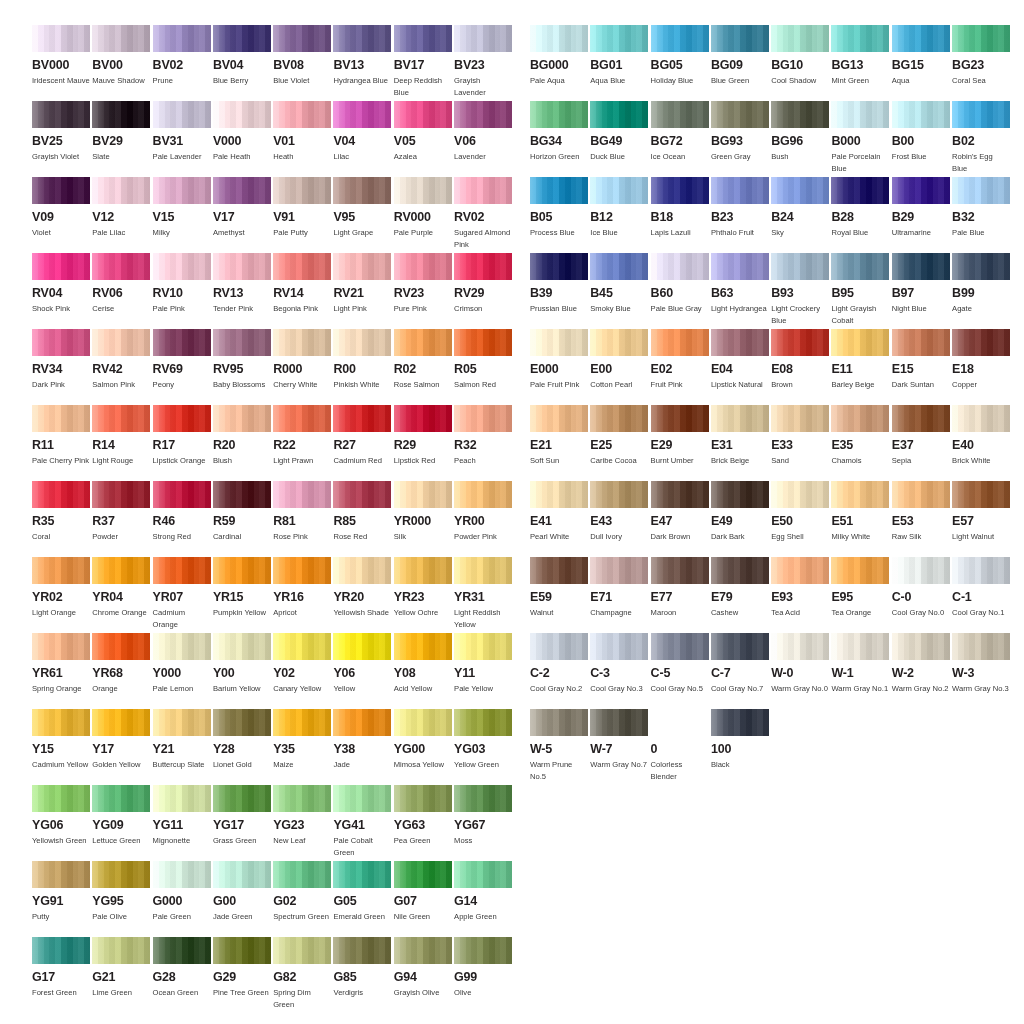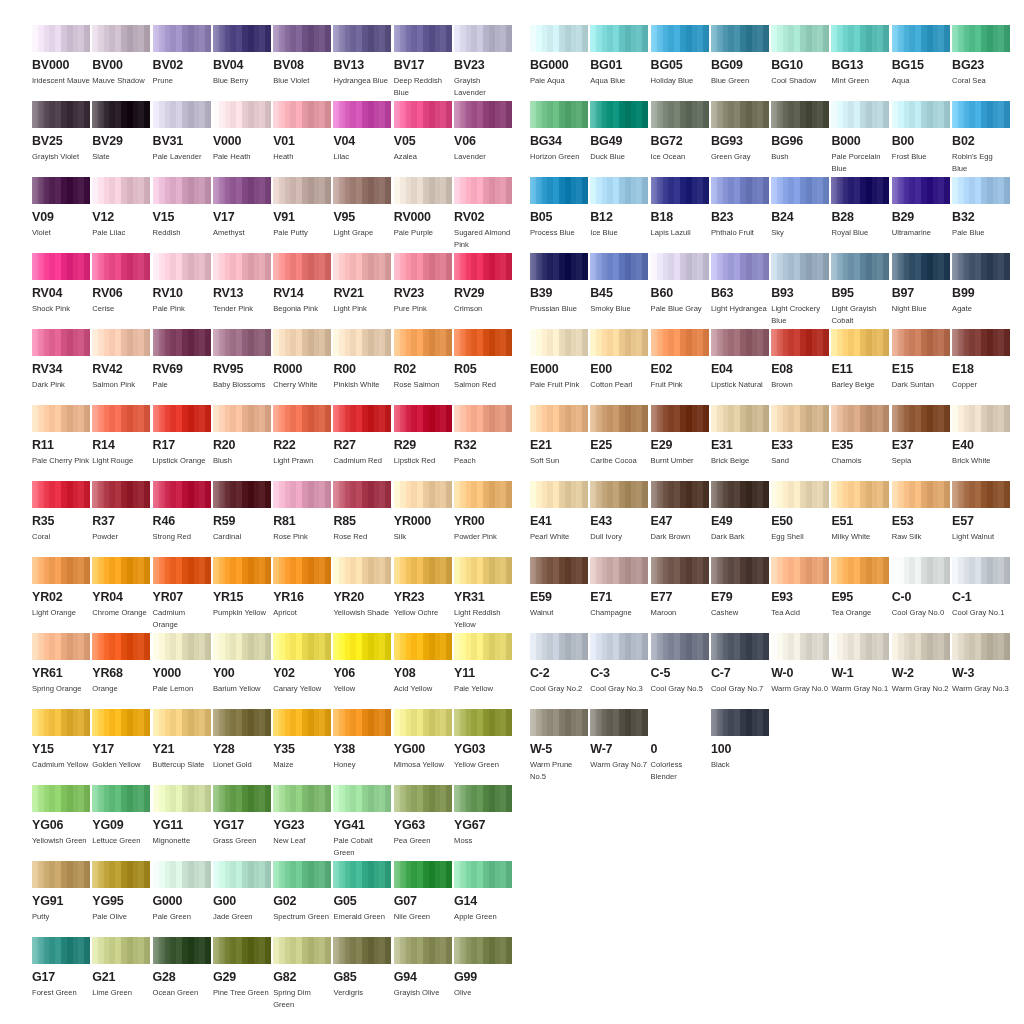--- a/index.html
+++ b/index.html
@@ -241,21 +241,21 @@
           <div class="code">V12</div>
           <div class="cname">Pale Lilac</div>
         </div>
         <div class="cell">
           <div class="swatch">
             <div class="base" style="background: rgb(219, 168, 198);"></div>
             <div class="strokes" style="background: linear-gradient(90deg, rgb(253, 202, 232) 0%, rgb(253, 202, 232) 10%, rgb(237, 186, 216) 10%, rgb(237, 186, 216) 20%, rgb(225, 174, 204) 20%, rgb(225, 174, 204) 30%, rgb(215, 164, 194) 30%, rgb(215, 164, 194) 40%, rgb(229, 178, 208) 40%, rgb(229, 178, 208) 50%, rgb(205, 154, 184) 50%, rgb(205, 154, 184) 60%, rgb(195, 144, 174) 60%, rgb(195, 144, 174) 70%, rgb(211, 160, 190) 70%, rgb(211, 160, 190) 80%, rgb(221, 170, 200) 80%, rgb(221, 170, 200) 90%, rgb(201, 150, 180) 90%, rgb(201, 150, 180) 100%); opacity: 0.85;"></div>
             <div class="strokes" style="background: linear-gradient(90deg, rgba(255, 255, 255, 0.3) 0%, rgba(255, 255, 255, 0.06) 22%, rgba(255, 255, 255, 0) 45%, rgba(0, 0, 0, 0.05) 72%, rgba(0, 0, 0, 0.1) 100%);"></div>
           </div>
           <div class="code">V15</div>
-          <div class="cname">Reddish</div>
+          <div class="cname">Milky</div>
         </div>
         <div class="cell">
           <div class="swatch">
             <div class="base" style="background: rgb(142, 85, 144);"></div>
             <div class="strokes" style="background: linear-gradient(90deg, rgb(176, 119, 178) 0%, rgb(176, 119, 178) 10%, rgb(160, 103, 162) 10%, rgb(160, 103, 162) 20%, rgb(148, 91, 150) 20%, rgb(148, 91, 150) 30%, rgb(138, 81, 140) 30%, rgb(138, 81, 140) 40%, rgb(152, 95, 154) 40%, rgb(152, 95, 154) 50%, rgb(128, 71, 130) 50%, rgb(128, 71, 130) 60%, rgb(118, 61, 120) 60%, rgb(118, 61, 120) 70%, rgb(134, 77, 136) 70%, rgb(134, 77, 136) 80%, rgb(144, 87, 146) 80%, rgb(144, 87, 146) 90%, rgb(124, 67, 126) 90%, rgb(124, 67, 126) 100%); opacity: 0.85;"></div>
             <div class="strokes" style="background: linear-gradient(90deg, rgba(255, 255, 255, 0.3) 0%, rgba(255, 255, 255, 0.06) 22%, rgba(255, 255, 255, 0) 45%, rgba(0, 0, 0, 0.05) 72%, rgba(0, 0, 0, 0.1) 100%);"></div>
           </div>
           <div class="code">V17</div>
           <div class="cname">Amethyst</div>
         </div>
@@ -389,21 +389,21 @@
           <div class="code">RV42</div>
           <div class="cname">Salmon Pink</div>
         </div>
         <div class="cell">
           <div class="swatch">
             <div class="base" style="background: rgb(124, 58, 91);"></div>
             <div class="strokes" style="background: linear-gradient(90deg, rgb(158, 92, 125) 0%, rgb(158, 92, 125) 10%, rgb(142, 76, 109) 10%, rgb(142, 76, 109) 20%, rgb(130, 64, 97) 20%, rgb(130, 64, 97) 30%, rgb(120, 54, 87) 30%, rgb(120, 54, 87) 40%, rgb(134, 68, 101) 40%, rgb(134, 68, 101) 50%, rgb(110, 44, 77) 50%, rgb(110, 44, 77) 60%, rgb(100, 34, 67) 60%, rgb(100, 34, 67) 70%, rgb(116, 50, 83) 70%, rgb(116, 50, 83) 80%, rgb(126, 60, 93) 80%, rgb(126, 60, 93) 90%, rgb(106, 40, 73) 90%, rgb(106, 40, 73) 100%); opacity: 0.85;"></div>
             <div class="strokes" style="background: linear-gradient(90deg, rgba(255, 255, 255, 0.3) 0%, rgba(255, 255, 255, 0.06) 22%, rgba(255, 255, 255, 0) 45%, rgba(0, 0, 0, 0.05) 72%, rgba(0, 0, 0, 0.1) 100%);"></div>
           </div>
           <div class="code">RV69</div>
-          <div class="cname">Pale</div>
+          <div class="cname">Peony</div>
         </div>
         <div class="cell">
           <div class="swatch">
             <div class="base" style="background: rgb(157, 109, 134);"></div>
             <div class="strokes" style="background: linear-gradient(90deg, rgb(191, 143, 168) 0%, rgb(191, 143, 168) 10%, rgb(175, 127, 152) 10%, rgb(175, 127, 152) 20%, rgb(163, 115, 140) 20%, rgb(163, 115, 140) 30%, rgb(153, 105, 130) 30%, rgb(153, 105, 130) 40%, rgb(167, 119, 144) 40%, rgb(167, 119, 144) 50%, rgb(143, 95, 120) 50%, rgb(143, 95, 120) 60%, rgb(133, 85, 110) 60%, rgb(133, 85, 110) 70%, rgb(149, 101, 126) 70%, rgb(149, 101, 126) 80%, rgb(159, 111, 136) 80%, rgb(159, 111, 136) 90%, rgb(139, 91, 116) 90%, rgb(139, 91, 116) 100%); opacity: 0.85;"></div>
             <div class="strokes" style="background: linear-gradient(90deg, rgba(255, 255, 255, 0.3) 0%, rgba(255, 255, 255, 0.06) 22%, rgba(255, 255, 255, 0) 45%, rgba(0, 0, 0, 0.05) 72%, rgba(0, 0, 0, 0.1) 100%);"></div>
           </div>
           <div class="code">RV95</div>
           <div class="cname">Baby Blossoms</div>
         </div>
@@ -786,21 +786,21 @@
           <div class="code">Y35</div>
           <div class="cname">Maize</div>
         </div>
         <div class="cell">
           <div class="swatch">
             <div class="base" style="background: rgb(244, 149, 31);"></div>
             <div class="strokes" style="background: linear-gradient(90deg, rgb(255, 183, 65) 0%, rgb(255, 183, 65) 10%, rgb(255, 167, 49) 10%, rgb(255, 167, 49) 20%, rgb(250, 155, 37) 20%, rgb(250, 155, 37) 30%, rgb(240, 145, 27) 30%, rgb(240, 145, 27) 40%, rgb(254, 159, 41) 40%, rgb(254, 159, 41) 50%, rgb(230, 135, 17) 50%, rgb(230, 135, 17) 60%, rgb(220, 125, 7) 60%, rgb(220, 125, 7) 70%, rgb(236, 141, 23) 70%, rgb(236, 141, 23) 80%, rgb(246, 151, 33) 80%, rgb(246, 151, 33) 90%, rgb(226, 131, 13) 90%, rgb(226, 131, 13) 100%); opacity: 0.85;"></div>
             <div class="strokes" style="background: linear-gradient(90deg, rgba(255, 255, 255, 0.3) 0%, rgba(255, 255, 255, 0.06) 22%, rgba(255, 255, 255, 0) 45%, rgba(0, 0, 0, 0.05) 72%, rgba(0, 0, 0, 0.1) 100%);"></div>
           </div>
           <div class="code">Y38</div>
-          <div class="cname">Honey</div>
+          <div class="cname">Jade</div>
         </div>
         <div class="cell">
           <div class="swatch">
             <div class="base" style="background: rgb(232, 225, 126);"></div>
             <div class="strokes" style="background: linear-gradient(90deg, rgb(255, 255, 160) 0%, rgb(255, 255, 160) 10%, rgb(250, 243, 144) 10%, rgb(250, 243, 144) 20%, rgb(238, 231, 132) 20%, rgb(238, 231, 132) 30%, rgb(228, 221, 122) 30%, rgb(228, 221, 122) 40%, rgb(242, 235, 136) 40%, rgb(242, 235, 136) 50%, rgb(218, 211, 112) 50%, rgb(218, 211, 112) 60%, rgb(208, 201, 102) 60%, rgb(208, 201, 102) 70%, rgb(224, 217, 118) 70%, rgb(224, 217, 118) 80%, rgb(234, 227, 128) 80%, rgb(234, 227, 128) 90%, rgb(214, 207, 108) 90%, rgb(214, 207, 108) 100%); opacity: 0.85;"></div>
             <div class="strokes" style="background: linear-gradient(90deg, rgba(255, 255, 255, 0.3) 0%, rgba(255, 255, 255, 0.06) 22%, rgba(255, 255, 255, 0) 45%, rgba(0, 0, 0, 0.05) 72%, rgba(0, 0, 0, 0.1) 100%);"></div>
           </div>
           <div class="code">YG00</div>
           <div class="cname">Mimosa Yellow</div>
         </div>

